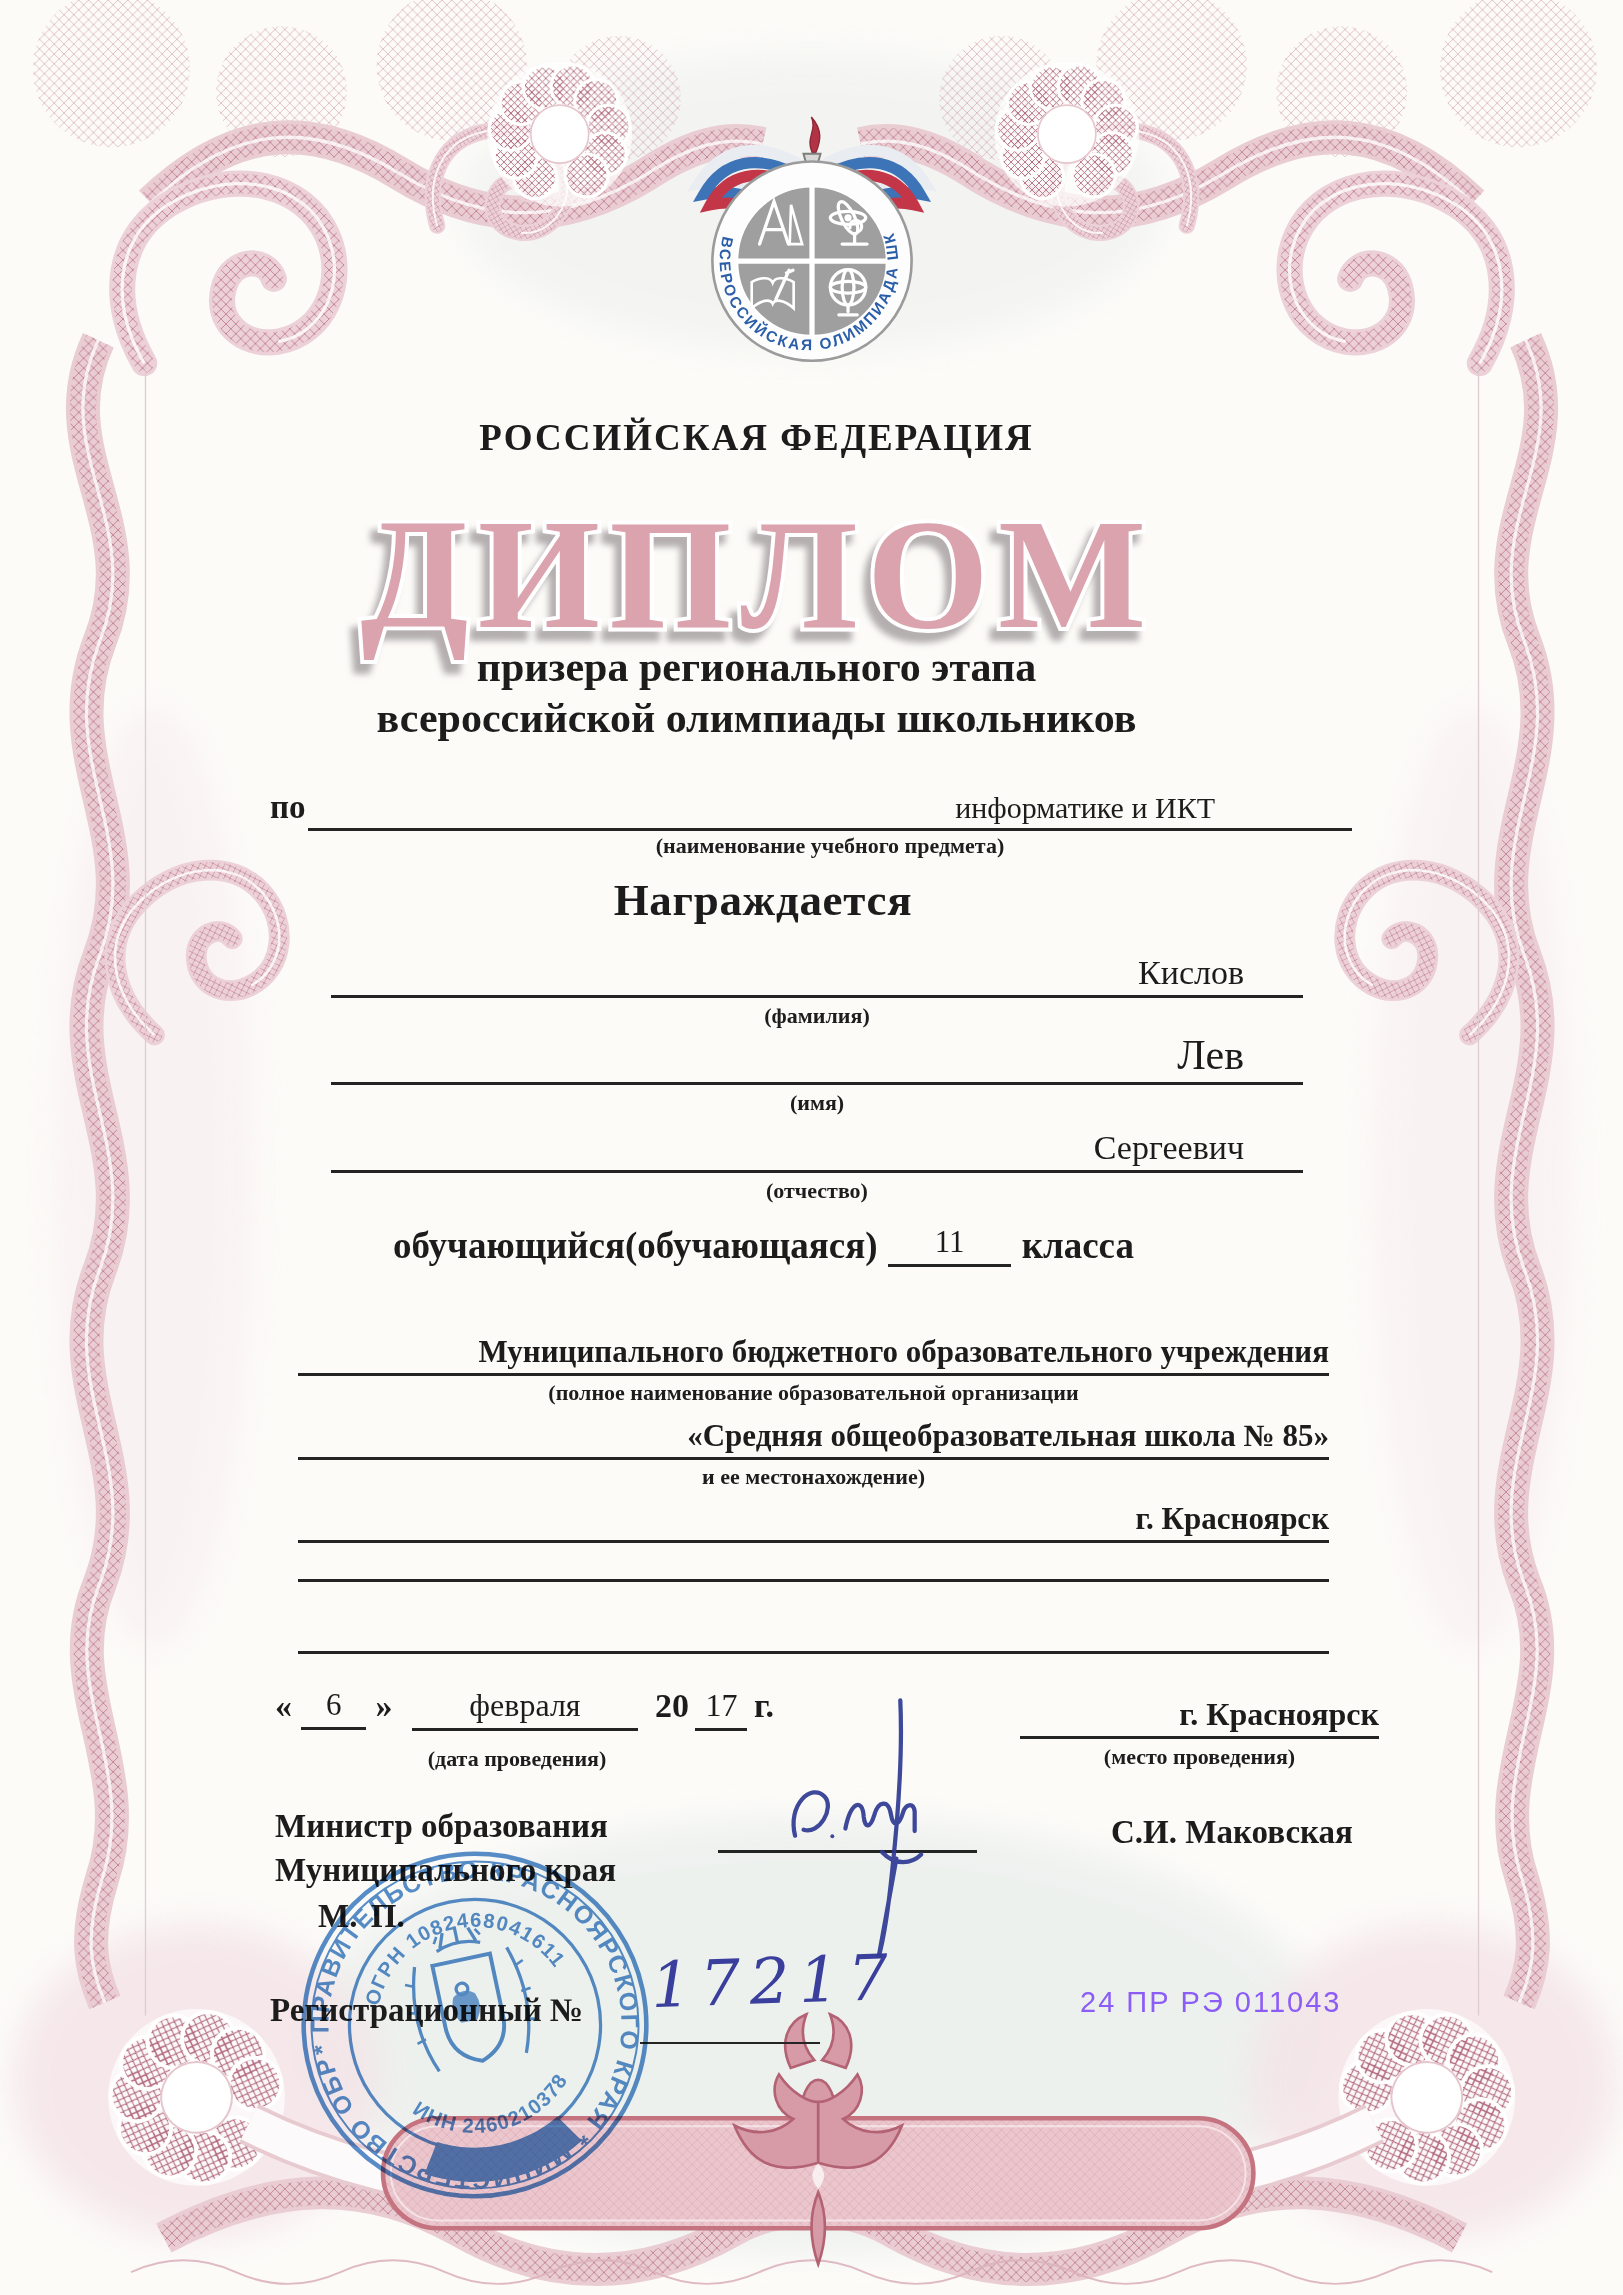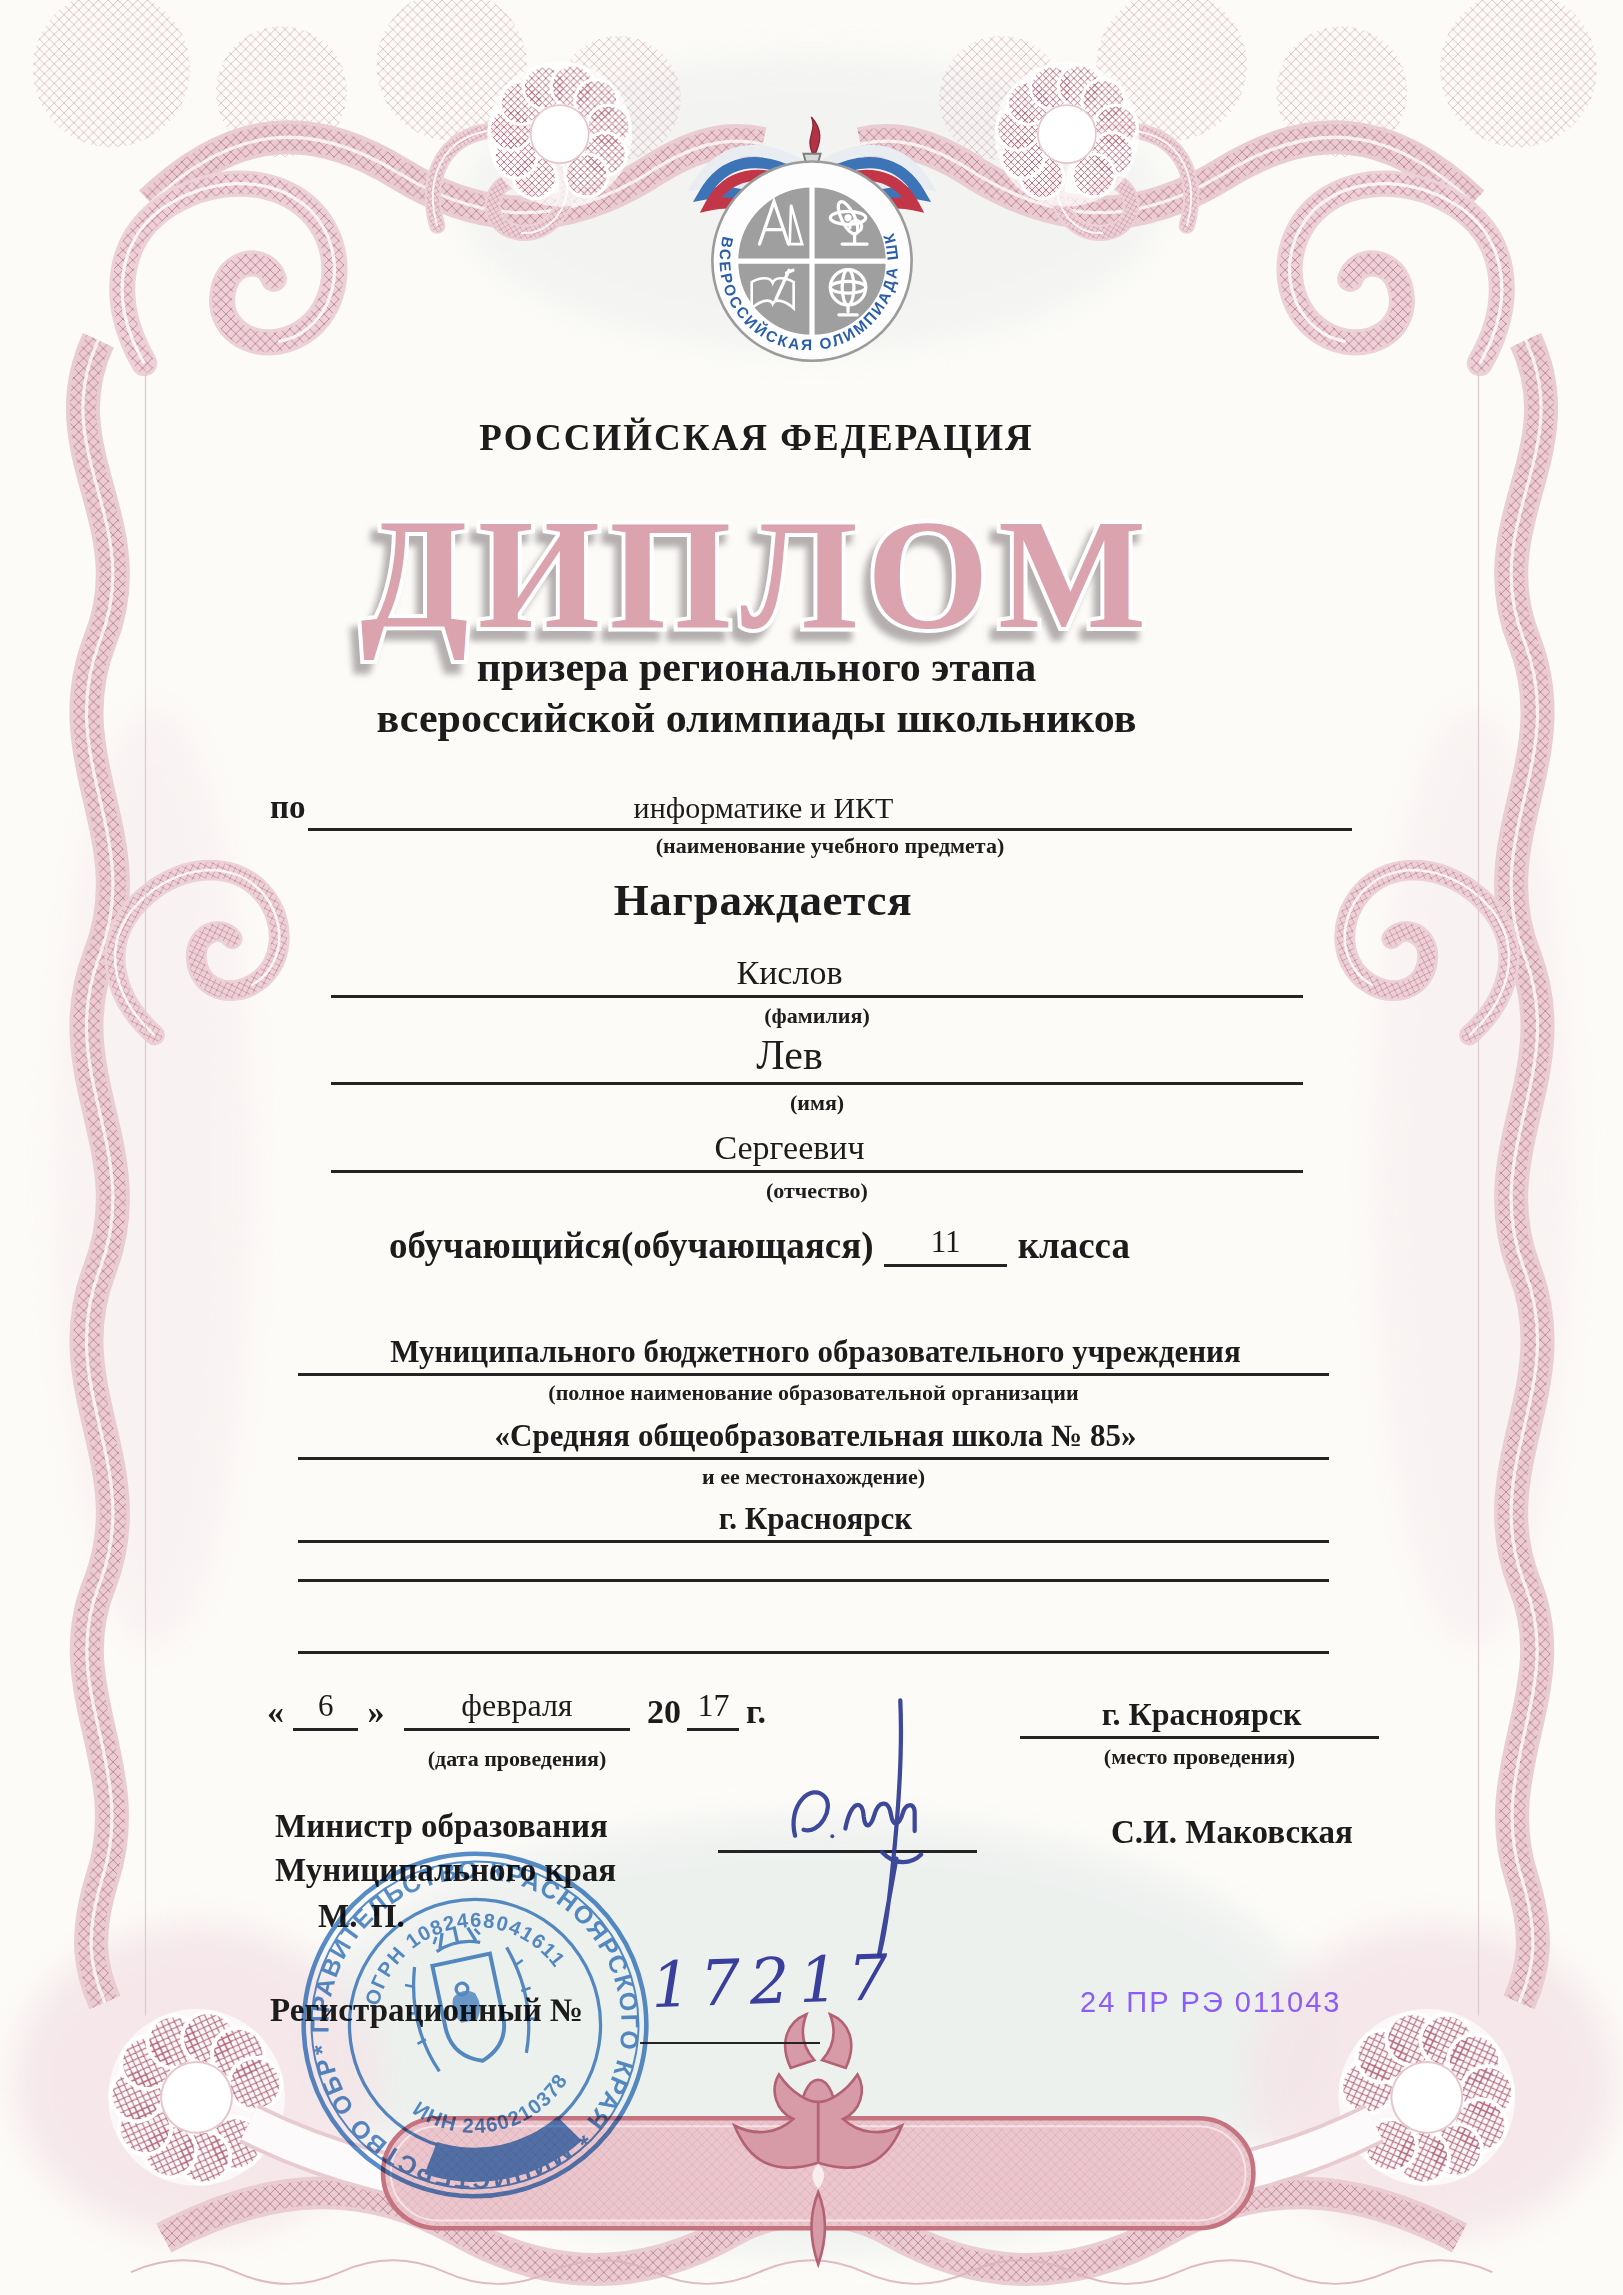--- a/index.html
+++ b/index.html
@@ -17,27 +17,27 @@
   .sig-wrap{position:absolute;left:733px;top:1695px;width:281px;height:314px;z-index:4;}
   .abs{position:absolute;}
   .ctr{text-align:center;}
   
   .country{left:0;right:111px;top:416px;font-size:37px;font-weight:bold;letter-spacing:2px;}
   .sub1{left:0;right:111px;top:643px;font-size:42px;font-weight:bold;}
   .sub2{left:0;right:111px;top:694px;font-size:42px;font-weight:bold;}
   .award-head{left:0;right:98px;top:874px;font-size:45px;font-weight:bold;letter-spacing:0.7px;}
   
   .f{position:absolute;border-bottom:3.3px solid #242424;}
-  .f .v{position:absolute;bottom:3.3px;left:4px;right:0;text-align:center;white-space:nowrap;}
+  .f .v{position:absolute;bottom:3.3px;left:4px;right:0;text-align:right;white-space:nowrap;}
   .cap{position:absolute;text-align:center;font-weight:bold;font-size:22px;color:#1d1d1d;}
   .line{position:absolute;border-top:3.3px solid #242424;}
   .val{font-weight:normal;}
   .bold{font-weight:bold;}
   
-  .row-flex{position:absolute;display:flex;align-items:flex-end;white-space:nowrap;}
+  .row-flex{position:absolute;display:flex;align-items:flex-start;white-space:nowrap;padding-left:8px;}
   .blank{display:inline-block;border-bottom:3.3px solid #242424;text-align:center;
          padding-bottom:3.9px;font-weight:normal;}
   .hand{font-family:"DejaVu Serif",serif;font-style:italic;color:#3a3f9d;}
   .formcode{font-family:"Liberation Sans","DejaVu Sans",sans-serif;color:#8b5cf6;}
 </style>
 </head>
 <body>
 
 <svg class="layer frame" width="1624" height="2295" viewBox="0 0 2481 3507">
   <defs>

